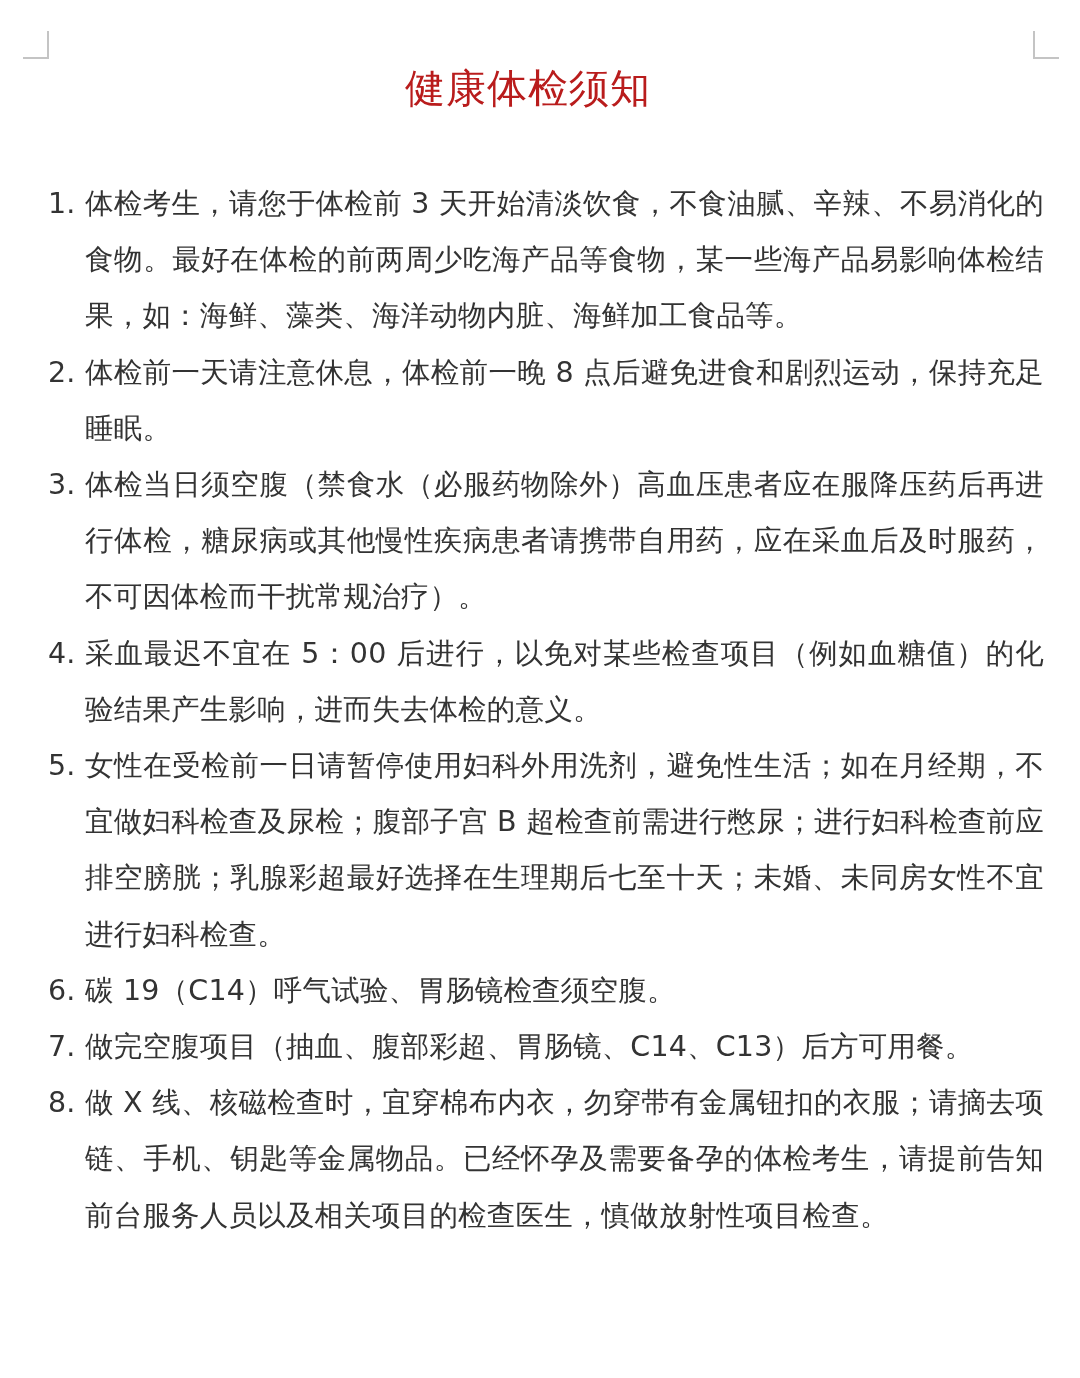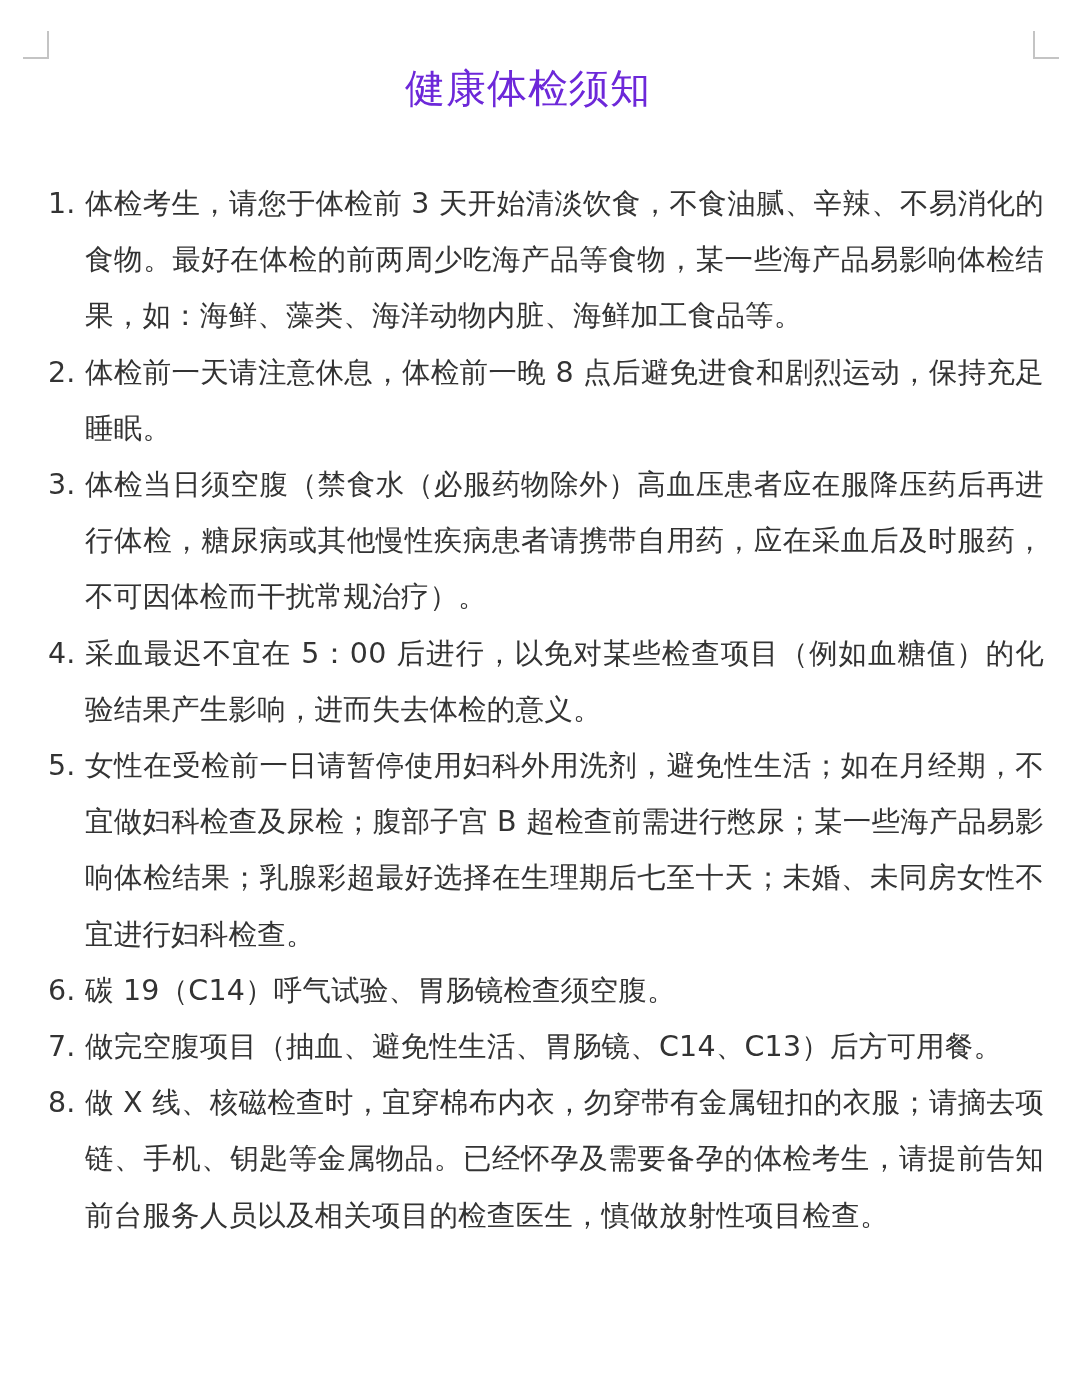--- a/index.html
+++ b/index.html
@@ -33,21 +33,21 @@
       border-bottom: 2px solid #c4c4c4;
     }
     .title {
       position: absolute;
       left: 0;
       top: 60px;
       width: 1056px;
       text-align: center;
       font-size: 40px;
       line-height: 56px;
-      color: #6d28d9;
+      color: #b91c1c;
       letter-spacing: 1px;
       margin: 0;
       font-weight: normal;
     }
     .list {
       position: absolute;
       left: 48px;
       top: 176px;
       width: 996px;
       margin: 0;
@@ -89,27 +89,27 @@
   <li class="item">
     <span class="item-num">3.</span>
     <span class="item-text">体检当日须空腹（禁食水（必服药物除外）高血压患者应在服降压药后再进行体检，糖尿病或其他慢性疾病患者请携带自用药，应在采血后及时服药，不可因体检而干扰常规治疗）。</span>
   </li>
   <li class="item">
     <span class="item-num">4.</span>
     <span class="item-text">采血最迟不宜在 5：00 后进行，以免对某些检查项目（例如血糖值）的化验结果产生影响，进而失去体检的意义。</span>
   </li>
   <li class="item">
     <span class="item-num">5.</span>
-    <span class="item-text">女性在受检前一日请暂停使用妇科外用洗剂，避免性生活；如在月经期，不宜做妇科检查及尿检；腹部子宫 B 超检查前需进行憋尿；某一些海产品易影响体检结果；乳腺彩超最好选择在生理期后七至十天；未婚、未同房女性不宜进行妇科检查。</span>
+    <span class="item-text">女性在受检前一日请暂停使用妇科外用洗剂，避免性生活；如在月经期，不宜做妇科检查及尿检；腹部子宫 B 超检查前需进行憋尿；进行妇科检查前应排空膀胱；乳腺彩超最好选择在生理期后七至十天；未婚、未同房女性不宜进行妇科检查。</span>
   </li>
   <li class="item">
     <span class="item-num">6.</span>
     <span class="item-text">碳 19（C14）呼气试验、胃肠镜检查须空腹。</span>
   </li>
   <li class="item">
     <span class="item-num">7.</span>
-    <span class="item-text">做完空腹项目（抽血、避免性生活、胃肠镜、C14、C13）后方可用餐。</span>
+    <span class="item-text">做完空腹项目（抽血、腹部彩超、胃肠镜、C14、C13）后方可用餐。</span>
   </li>
   <li class="item">
     <span class="item-num">8.</span>
     <span class="item-text">做 X 线、核磁检查时，宜穿棉布内衣，勿穿带有金属钮扣的衣服；请摘去项链、手机、钥匙等金属物品。已经怀孕及需要备孕的体检考生，请提前告知前台服务人员以及相关项目的检查医生，慎做放射性项目检查。</span>
   </li>
 </ol>
 
 </body></html>

